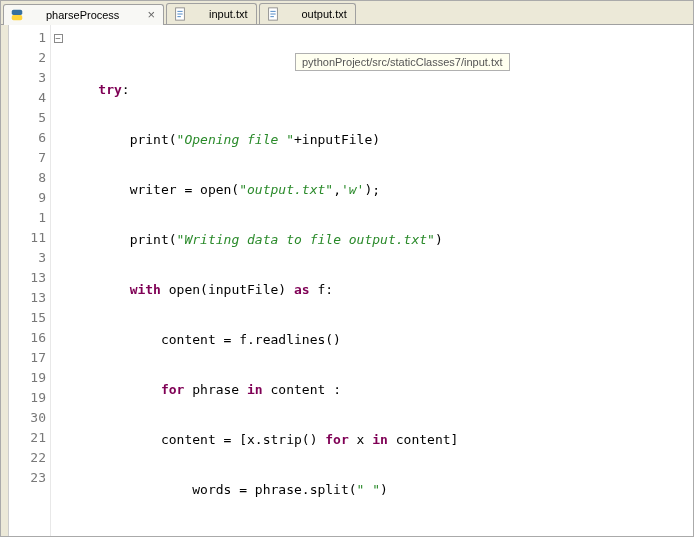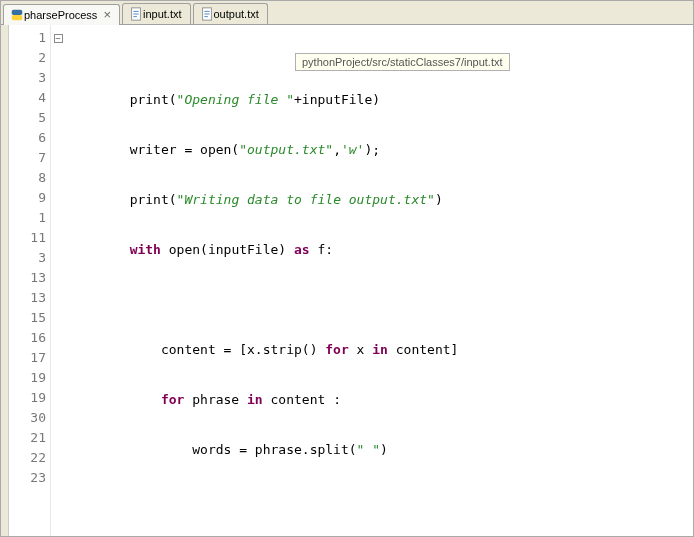--- a/index.html
+++ b/index.html
@@ -26,21 +26,21 @@
   .tab {
     display: flex;
     align-items: center;
     padding: 3px 8px 3px 6px;
     border: 1px solid #a0a0a0;
     border-bottom: none;
     background: #ece9d8;
     margin-right: 2px;
     border-radius: 3px 3px 0 0;
     cursor: pointer;
-    gap: 0;
+    gap: 22px;
   }
   .tab.active {
     background: #f8f8f5;
     position: relative;
     top: 1px;
   }
   .tab-icon { width: 14px; height: 14px; display: inline-flex; }
   .tab-close {
     margin-left: 6px;
     color: #666;
@@ -87,21 +87,21 @@
     width: 9px; height: 9px;
     border: 1px solid #8a8a8a;
     background: #fff;
     font-size: 9px;
     line-height: 7px;
     text-align: center;
     color: #666;
   }
   .code {
     flex: 1;
-    padding-top: 20px;
+    padding-top: 10px;
     padding-left: 2px;
     white-space: pre;
     position: relative;
   }
   .code .line {
     height: 20px;
     line-height: 20px;
   }
   .kw { color: #7f0055; font-weight: bold; }
   .fn { font-weight: bold; color: #000; }
@@ -206,27 +206,28 @@
       <div class="frow"></div>
       <div class="frow"></div>
       <div class="frow"></div>
       <div class="frow"></div>
       <div class="frow"></div>
       <div class="frow"></div>
       <div class="frow"></div>
     </div>
   <div class="code">
     <div class="tooltip">pythonProject/src/staticClasses7/input.txt</div>
+    <div class="line"><span>    </span><span class="kw">try</span><span>:</span></div>
     <div class="line"><span>        </span><span>print(</span><span class="str">"Opening file "</span><span>+inputFile)</span></div>
     <div class="line"><span>        </span><span>writer = open(</span><span class="str">"output.txt"</span><span>,</span><span class="str">'w'</span><span>);</span></div>
     <div class="line"><span>        </span><span>print(</span><span class="str">"Writing data to file output.txt"</span><span>)</span></div>
     <div class="line"><span>        </span><span class="kw">with</span><span> open(inputFile) </span><span class="kw">as</span><span> f:</span></div>
-    <div class="line"><span>            </span></div>
+    <div class="line"><span>            </span><span>content = f.readlines()</span></div>
+    <div class="line"><span>            </span><span class="kw">for</span><span> phrase </span><span class="kw">in</span><span> content :</span></div>
     <div class="line"><span>            </span><span>content = [x.strip() </span><span class="kw">for</span><span> x </span><span class="kw">in</span><span> content]</span></div>
-    <div class="line"><span>            </span><span class="kw">for</span><span> phrase </span><span class="kw">in</span><span> content :</span></div>
     <div class="line"><span>                </span><span>words = phrase.split(</span><span class="str">" "</span><span>)</span></div>
     
     
     
     
     
     
     
     
     

